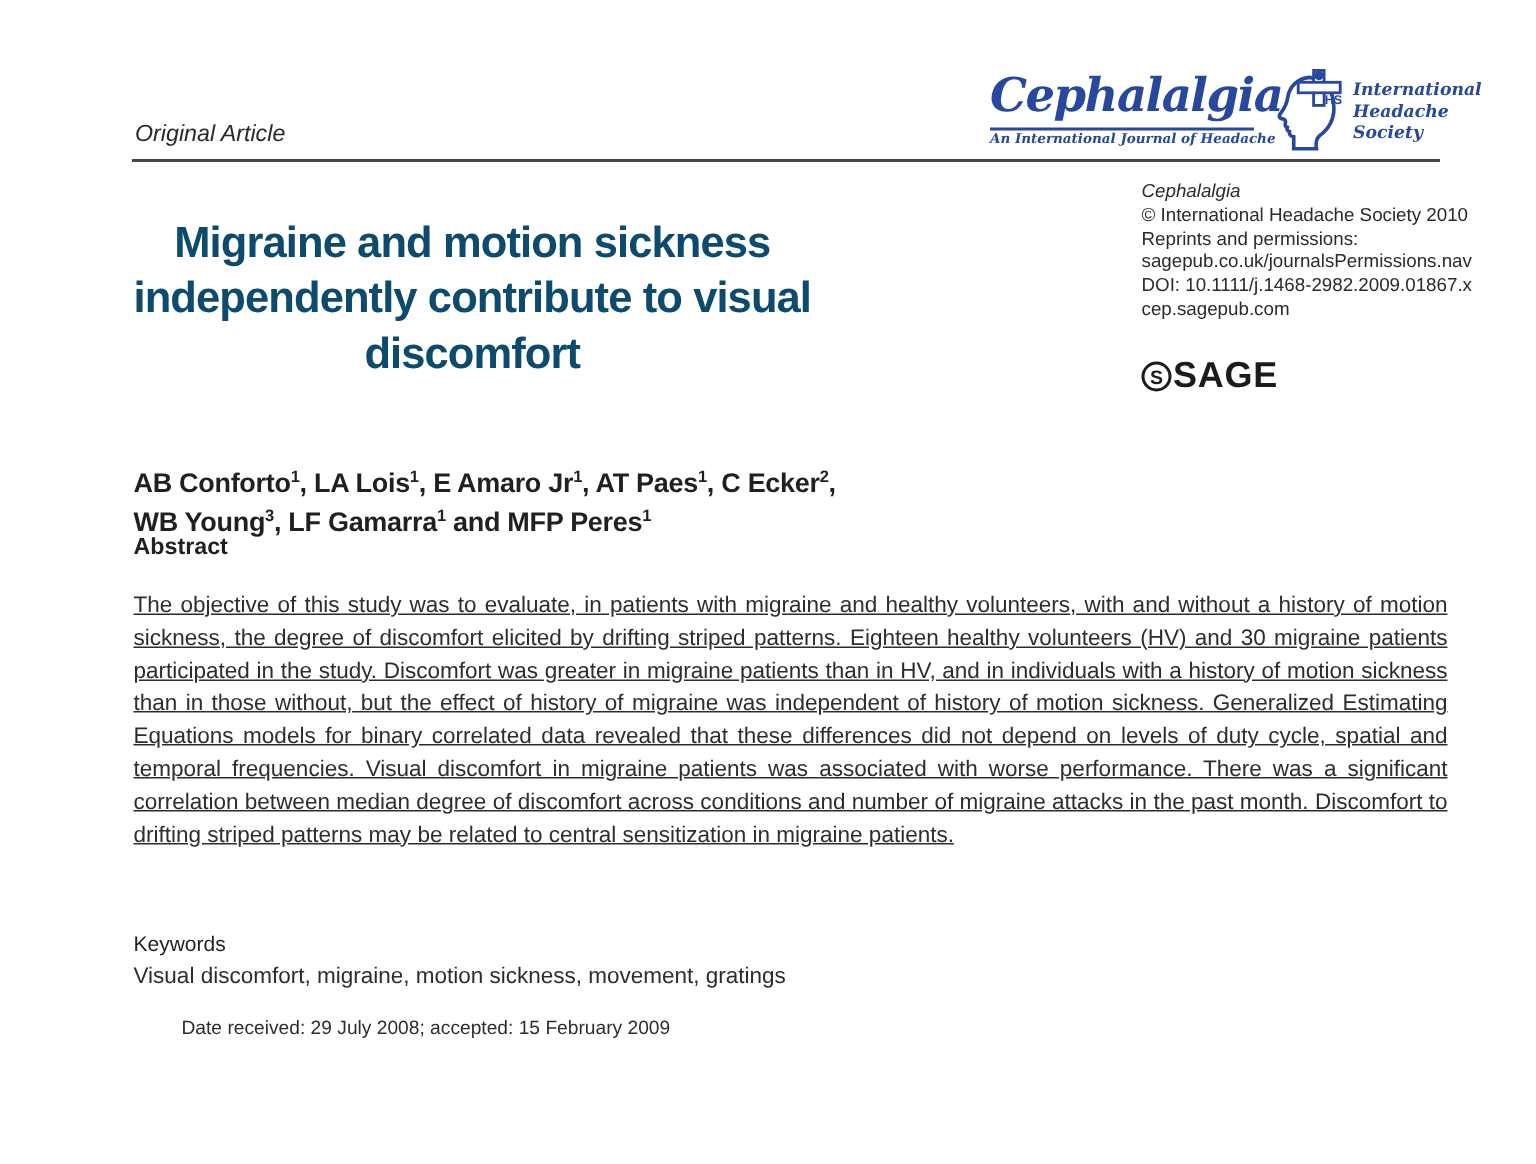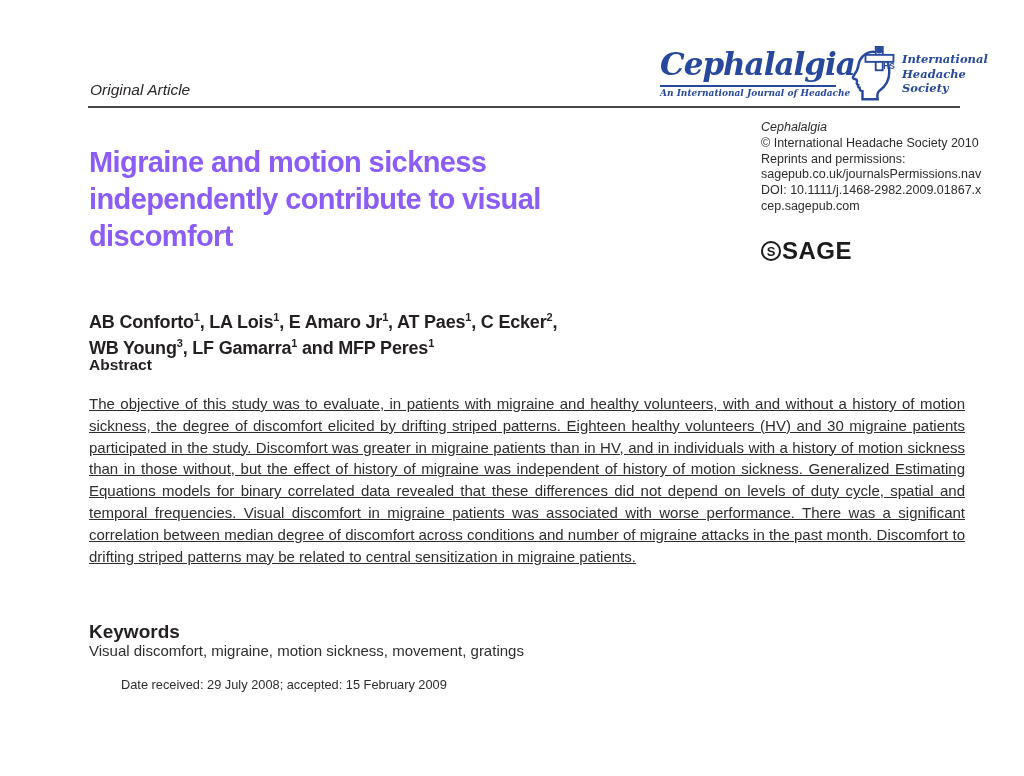--- a/index.html
+++ b/index.html
@@ -113,21 +113,22 @@
   }
 
   
   .title {
     position: absolute;
     left: 89px; top: 144px;
     font-size: 29px;
     font-weight: bold;
     line-height: 37px;
     letter-spacing: -0.6px;
-    color: #8b5cf6;
+    color: #0c4a6e;
+    text-align: center;
   }
   .authors {
     position: absolute;
     left: 89px; top: 309px;
     font-size: 18px;
     font-weight: bold;
     line-height: 26px;
     letter-spacing: -0.2px;
     color: #231f20;
   }
@@ -148,22 +149,22 @@
     width: 876px;
     font-size: 15px;
     line-height: 21.8px;
     text-align: justify;
     color: #2d2d2d;
     text-decoration: underline;
   }
   .keywords-heading {
     position: absolute;
     left: 89px; top: 621px;
-    font-size: 19px;
-    font-weight: bold;
+    font-size: 14px;
+    font-weight: normal;
   }
   .keywords-text {
     position: absolute;
     left: 89px; top: 642px;
     font-size: 15px;
     color: #2d2d2d;
   }
   .date-line {
     position: absolute;
     left: 89px; top: 677px;

